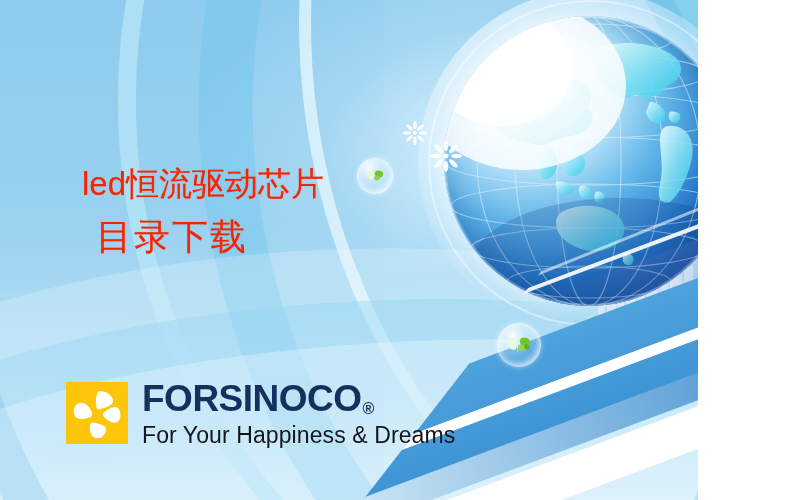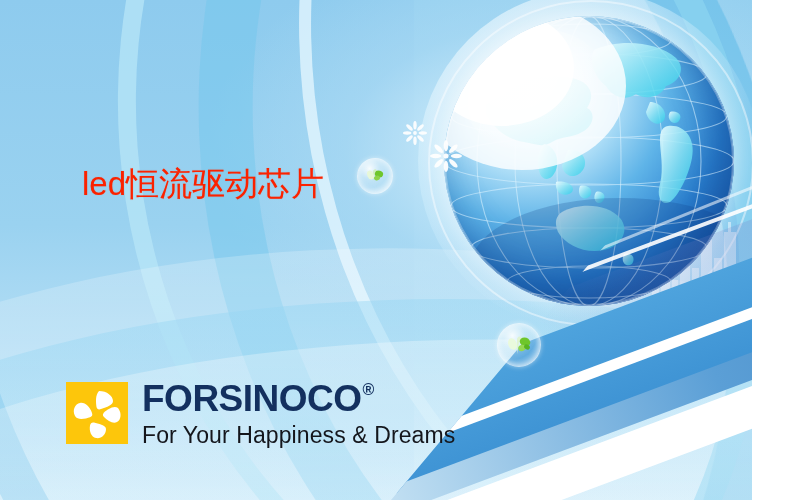--- a/index.html
+++ b/index.html
@@ -1,20 +1,20 @@
 <!DOCTYPE html>
 <html><head>
 <meta charset="utf-8">
 <style>
   html,body{margin:0;padding:0;background:#fff;}
   body{font-family:"Liberation Sans",sans-serif;}
 
   #stage{
     position:relative;
-    width:752px;height:500px;
+    width:698px;height:500px;
     overflow:hidden;
     background:#8fcdef;
   }
 
   
   .bg-base{
     position:absolute;inset:0;
     background:
       linear-gradient(180deg,#93cfef 0%, #9bd3f1 40%, #b5e0f6 72%, #d6eefb 90%, #e9f6fd 100%);
   }
@@ -187,21 +187,21 @@
   }
 
   
   .logo{position:absolute;left:66px;top:382px;display:flex;align-items:flex-start;}
   .logo-mark{
     width:62px;height:62px;background:#fdc60b;
     display:block;flex:0 0 auto;
   }
   .logo-text{margin-left:14px;margin-top:-2px;}
   .logo-name{
-    display:flex;align-items:flex-start;
+    display:flex;align-items:flex-end;
     font-family:"Liberation Sans",sans-serif;
     font-weight:bold;font-size:37px;letter-spacing:-.5px;
     color:#13305f;line-height:1;
   }
   .logo-reg{font-size:16px;line-height:1;margin-top:2px;margin-left:1px;}
   .logo-tag{
     font-family:"Liberation Sans",sans-serif;
     font-size:23px;color:#14161c;letter-spacing:.1px;
     margin-top:5px;
   }
@@ -387,20 +387,21 @@
     <svg viewBox="0 0 38 38">
       <path d="M17 27 L17 14 C17 11, 21 10, 22 14 L19 16 Z" fill="#dff3cd" opacity=".95"></path>
       <ellipse cx="13" cy="18" rx="3.8" ry="5.4" fill="#eafadd" transform="rotate(-20 13 18)"></ellipse>
       <ellipse cx="24" cy="16" rx="4.8" ry="4" fill="#6ec62b" transform="rotate(20 24 16)"></ellipse>
       <ellipse cx="22" cy="22" rx="3.4" ry="2.8" fill="#93d851" transform="rotate(-14 22 22)"></ellipse>
     </svg>
   </div>
 
   <div class="headline">
     <div class="hl-line1">led恒流驱动芯片</div>
+    <div class="hl-line2">目录下载</div>
   </div>
 
   <div class="logo">
     <svg class="logo-mark" viewBox="0 0 62 62">
       <rect x="0" y="0" width="62" height="62" fill="#fdc60b"></rect>
       <g fill="#ffffff">
         <path d="M33 9 C41 9, 47 14, 47 19 C47 23, 41 25, 35 27 C32.5 28, 31 27, 30.5 25 C30 21, 29 13, 33 9 Z"></path>
         <path d="M52 26 C56 31, 55 38, 51 40 C47 42, 42 39, 38 35 C36.5 33.5, 36.5 32, 38 30.5 C41 27.5, 48 23, 52 26 Z"></path>
         <path d="M40 47 C40 53, 35 57, 30 56 C25 55, 23 49, 24 43.5 C24.5 41, 26 40, 28 40.5 C32 41.5, 40 43, 40 47 Z"></path>
         <path d="M9 34 C6 28, 9 22, 14 21 C19 20, 24 25, 26 31 C26.8 33.2, 26 34.6, 24 35.2 C20 36.5, 12 39, 9 34 Z"></path>

